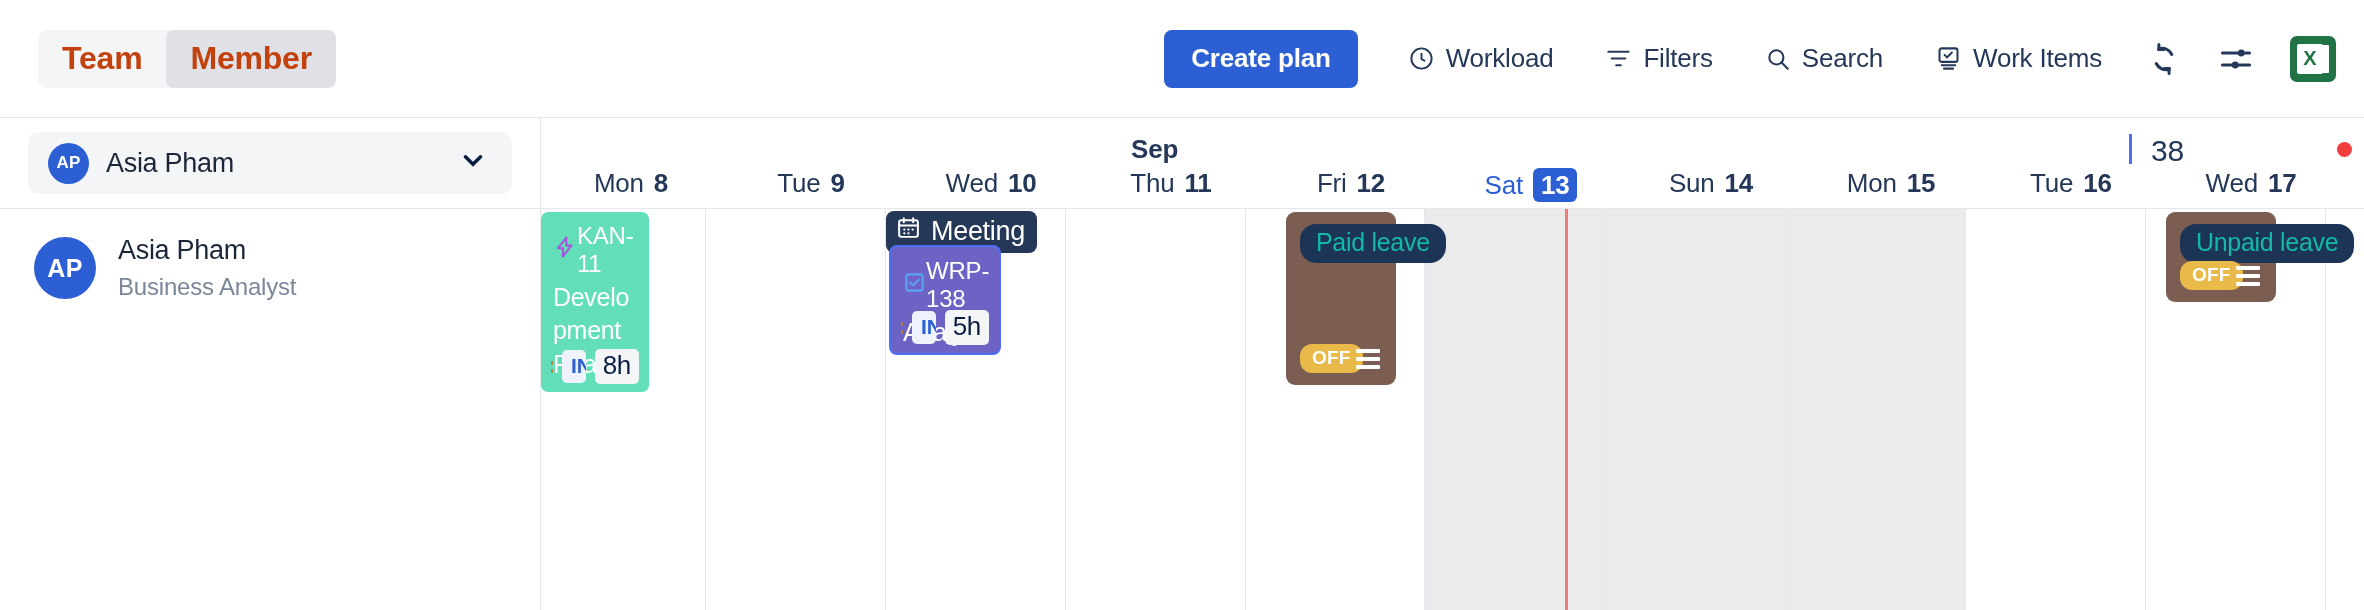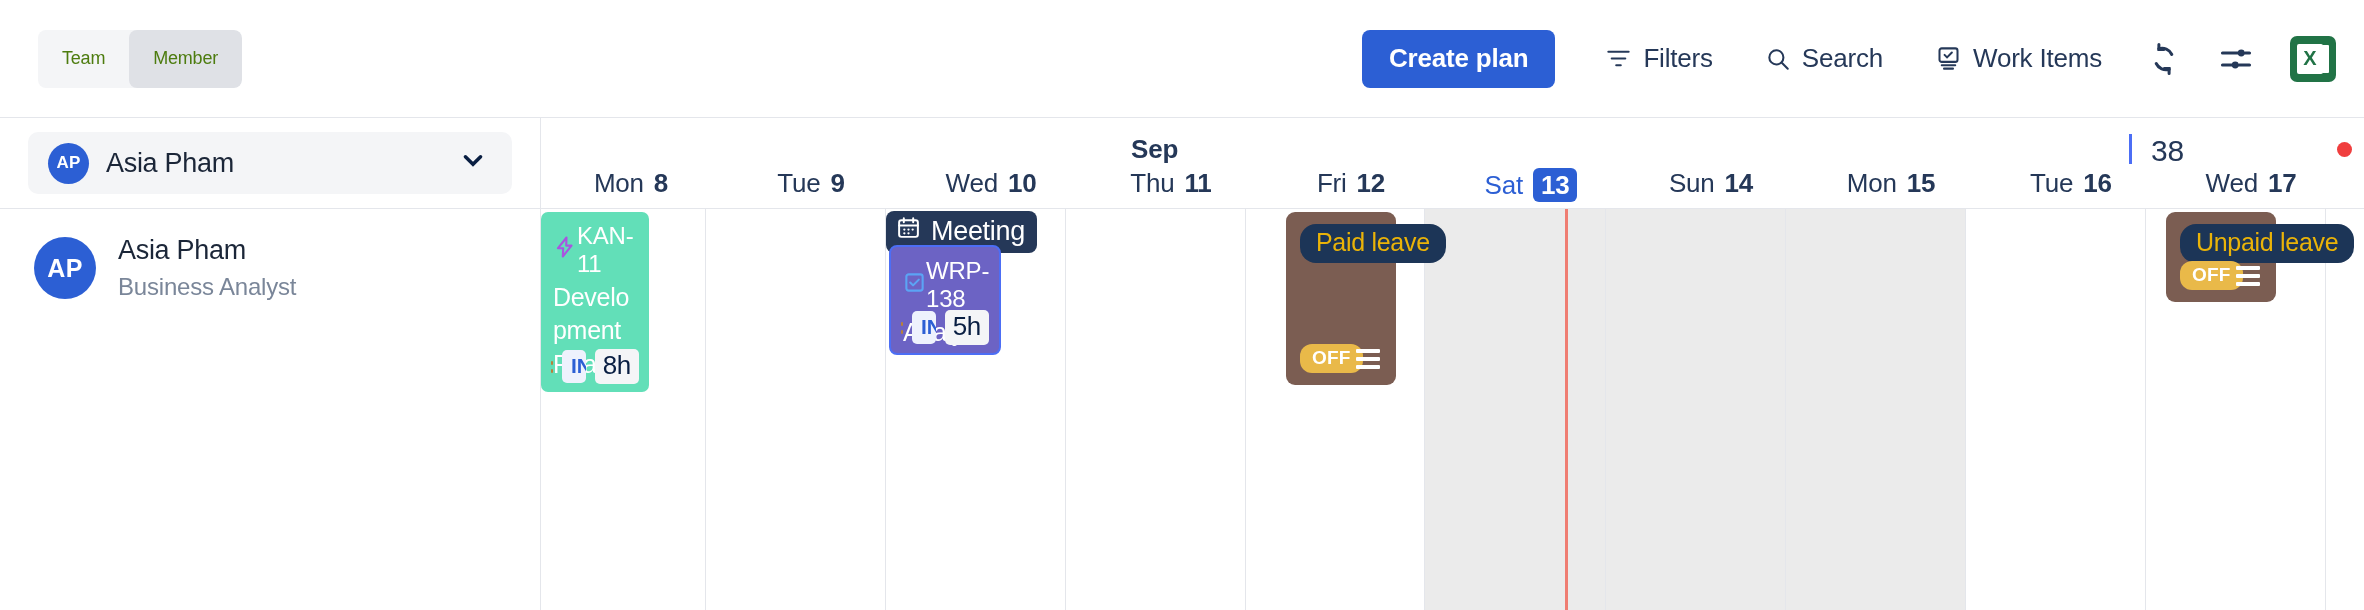--- a/index.html
+++ b/index.html
@@ -24,23 +24,23 @@
     margin-left: 38px;
     display: flex;
     background: #f4f5f7;
     border-radius: 8px;
     overflow: hidden;
     height: 58px;
   }
   .seg-btn {
     display: flex; align-items: center; justify-content: center;
     padding: 0 24px;
-    font-size: 18px;
-    font-weight: 400;
-    color: #4d7c0f;
+    font-size: 32px;
+    font-weight: 700;
+    color: #c2410c;
     cursor: pointer;
     letter-spacing: -0.2px;
   }
   .seg-btn.active { background: #dfe1e6; border-radius: 8px; }
 
   .top-right {
     position: absolute;
     right: 28px; top: 0; bottom: 0;
     display: flex; align-items: center; gap: 16px;
   }
@@ -257,21 +257,21 @@
 
   
   .leave-card {
     position: absolute;
     background: #7b5d52;
     border-radius: 9px;
     cursor: pointer;
   }
   .leave-pill {
     position: absolute; left: 14px; top: 12px;
-    background: #1c3557; color: #eab308;
+    background: #1c3557; color: #14b8a6;
     border-radius: 16px;
     font-size: 25px;
     padding: 4px 16px 6px 16px;
     letter-spacing: -0.3px;
     white-space: nowrap;
   }
   .off-pill {
     position: absolute; left: 14px; bottom: 12px;
     background: #e9b949; color: #fff;
     border-radius: 12px;
@@ -293,20 +293,29 @@
 
   <div class="seg-group">
     <div class="seg-btn">Team</div>
     <div class="seg-btn active">Member</div>
   </div>
 
   <div class="top-right">
 
     <button class="create-plan">Create plan</button>
 
+    <div class="tb-item">
+      <span class="tb-icon">
+        <svg width="27" height="27" viewBox="0 0 24 24" fill="none" stroke="#253858" stroke-width="1.7">
+          <circle cx="12" cy="12" r="9"></circle>
+            <path d="M12 7v5.4l3.2 1.9"></path>
+        </svg>
+      </span>
+      <span>Workload</span>
+    </div>
 
 
     <div class="tb-item">
       <span class="tb-icon">
         <svg width="27" height="27" viewBox="0 0 24 24" fill="none" stroke="#253858" stroke-width="1.9" stroke-linecap="round">
           <path d="M3 6h18M6 12h12M10 18h4"></path>
         </svg>
       </span>
       <span>Filters</span>
     </div>

